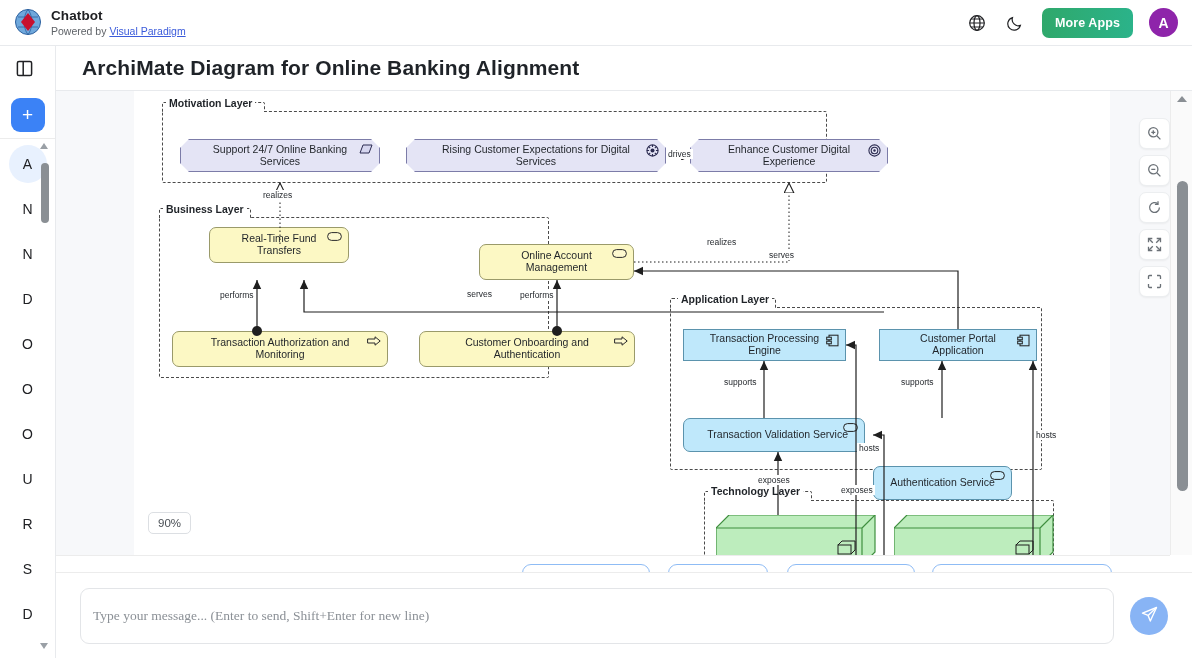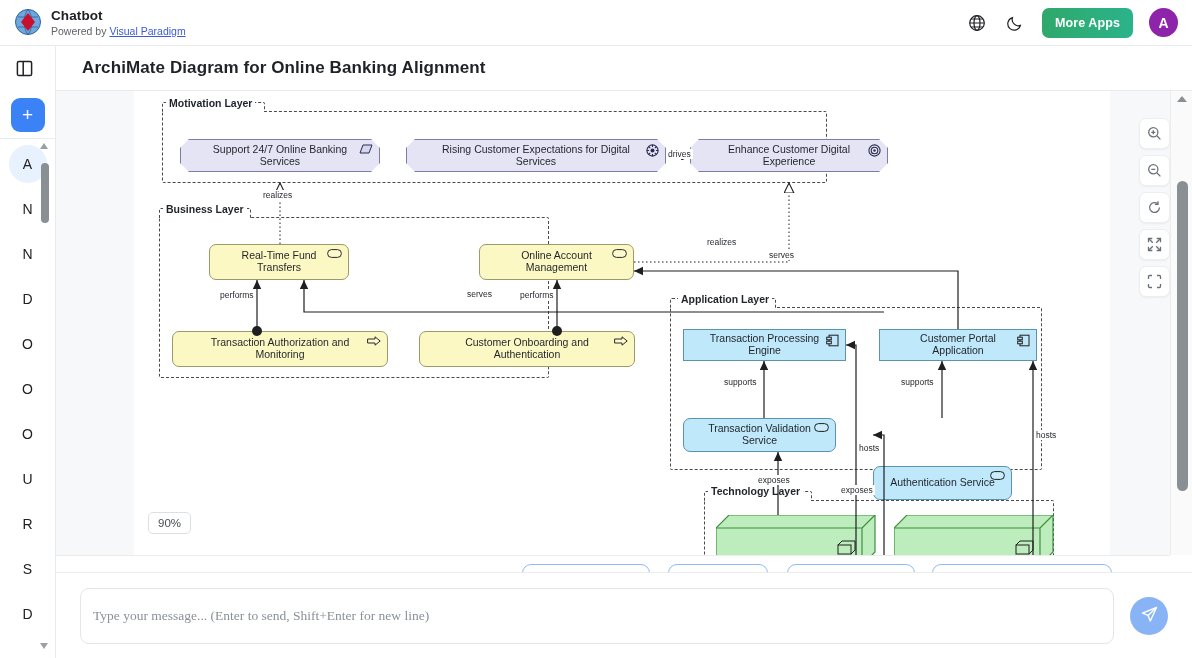--- a/index.html
+++ b/index.html
@@ -66,21 +66,21 @@
   .rail-sb-up{ top:2px; border-left:4.5px solid transparent; border-right:4.5px solid transparent; border-bottom:6px solid #9aa0a6; }
   .rail-sb-down{ bottom:2px; border-left:4.5px solid transparent; border-right:4.5px solid transparent; border-top:6px solid #9aa0a6; }
   .rail-sb-thumb{ position:absolute; left:0.5px; top:22px; width:8px; height:60px; border-radius:4px; background:#8a8f94; }
 
   
   .page-header{
     position:absolute; left:56px; top:46px; width:1136px; height:45px;
     border-bottom:1px solid #e8eaed; background:#fff;
     display:flex; align-items:center; padding-left:26px;
   }
-  .page-title{ font-size:17px; font-weight:bold; color:#1f2328; letter-spacing:.1px; }
+  .page-title{ font-size:21px; font-weight:bold; color:#1f2328; letter-spacing:.1px; }
 
   
   .canvas-area{
     position:absolute; left:56px; top:91px; width:1136px; height:464px;
     background:#f7f8fa; overflow:hidden;
   }
   .canvas-white{
     position:absolute; left:78px; top:0px; width:976px; height:464px;
     background:#fff;
   }
@@ -268,21 +268,21 @@
           <circle cx="6.5" cy="6.5" r="3.3" fill="none" stroke="#2b2b50" stroke-width="1.1"></circle>
           <circle cx="6.5" cy="6.5" r="1.2" fill="#2b2b50"></circle>
         </svg>
       </span>
     </div>
 
     <div class="layer-box" style="left:25px; top:126px; width:390px; height:161px;"></div>
     <div class="layer-tab" style="left:25px; top:117px; width:92px; height:10px;"></div>
     <div class="layer-label" style="left:29px; top:112px;">Business Layer</div>
 
-    <div class="node biz" style="left:75px; top:153px; width:140px; height:36px;justify-content:center;">
+    <div class="node biz" style="left:75px; top:136px; width:140px; height:36px;justify-content:center;">
       <span class="nlabel">Real-Time Fund Transfers</span>
       <span class="gicon">
         <svg width="15" height="9" viewBox="0 0 15 9">
             <rect x="0.6" y="0.6" width="13.8" height="7.8" rx="3.9" fill="#fdf9cf" stroke="#2b2b2b" stroke-width="1"></rect>
           </svg>
       </span>
     </div>
 
     <div class="node biz" style="left:345px; top:153px; width:155px; height:36px;">
       <span class="nlabel">Online Account Management</span>
@@ -330,21 +330,21 @@
       <span class="nlabel">Transaction Processing Engine</span>
       <span class="gicon">
         <svg width="13" height="13" viewBox="0 0 13 13">
           <rect x="3" y="1.2" width="9" height="10.6" fill="#bfe8fb" stroke="#1f1f1f" stroke-width="1"></rect>
           <rect x="0.7" y="3.2" width="4.6" height="2.6" fill="#bfe8fb" stroke="#1f1f1f" stroke-width="1"></rect>
           <rect x="0.7" y="7.2" width="4.6" height="2.6" fill="#bfe8fb" stroke="#1f1f1f" stroke-width="1"></rect>
         </svg>
       </span>
     </div>
 
-    <div class="node app rounded" style="left:549px; top:327px; width:153px; height:34px;justify-content:flex-end;">
+    <div class="node app rounded" style="left:549px; top:327px; width:182px; height:34px;justify-content:flex-end;">
       <span class="nlabel">Transaction Validation Service</span>
       <span class="gicon">
         <svg width="15" height="9" viewBox="0 0 15 9">
             <rect x="0.6" y="0.6" width="13.8" height="7.8" rx="3.9" fill="#c9ecfb" stroke="#1f1f1f" stroke-width="1"></rect>
           </svg>
       </span>
     </div>
 
     <div class="node app rounded" style="left:739px; top:327px; width:139px; height:34px;margin-top:48px;">
       <span class="nlabel">Authentication Service</span>

